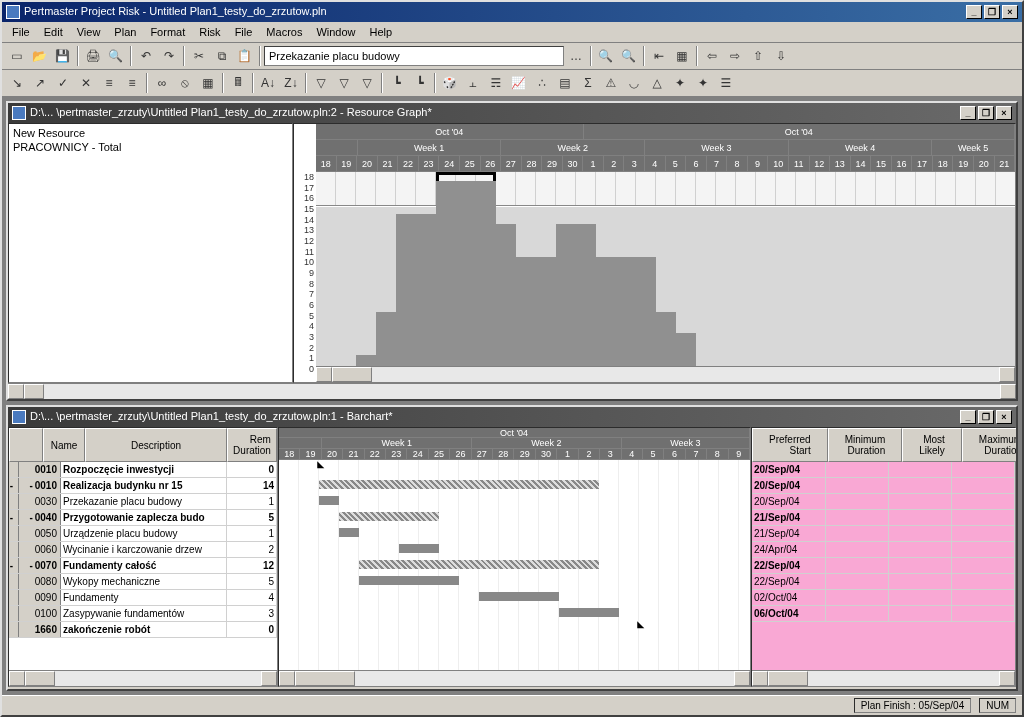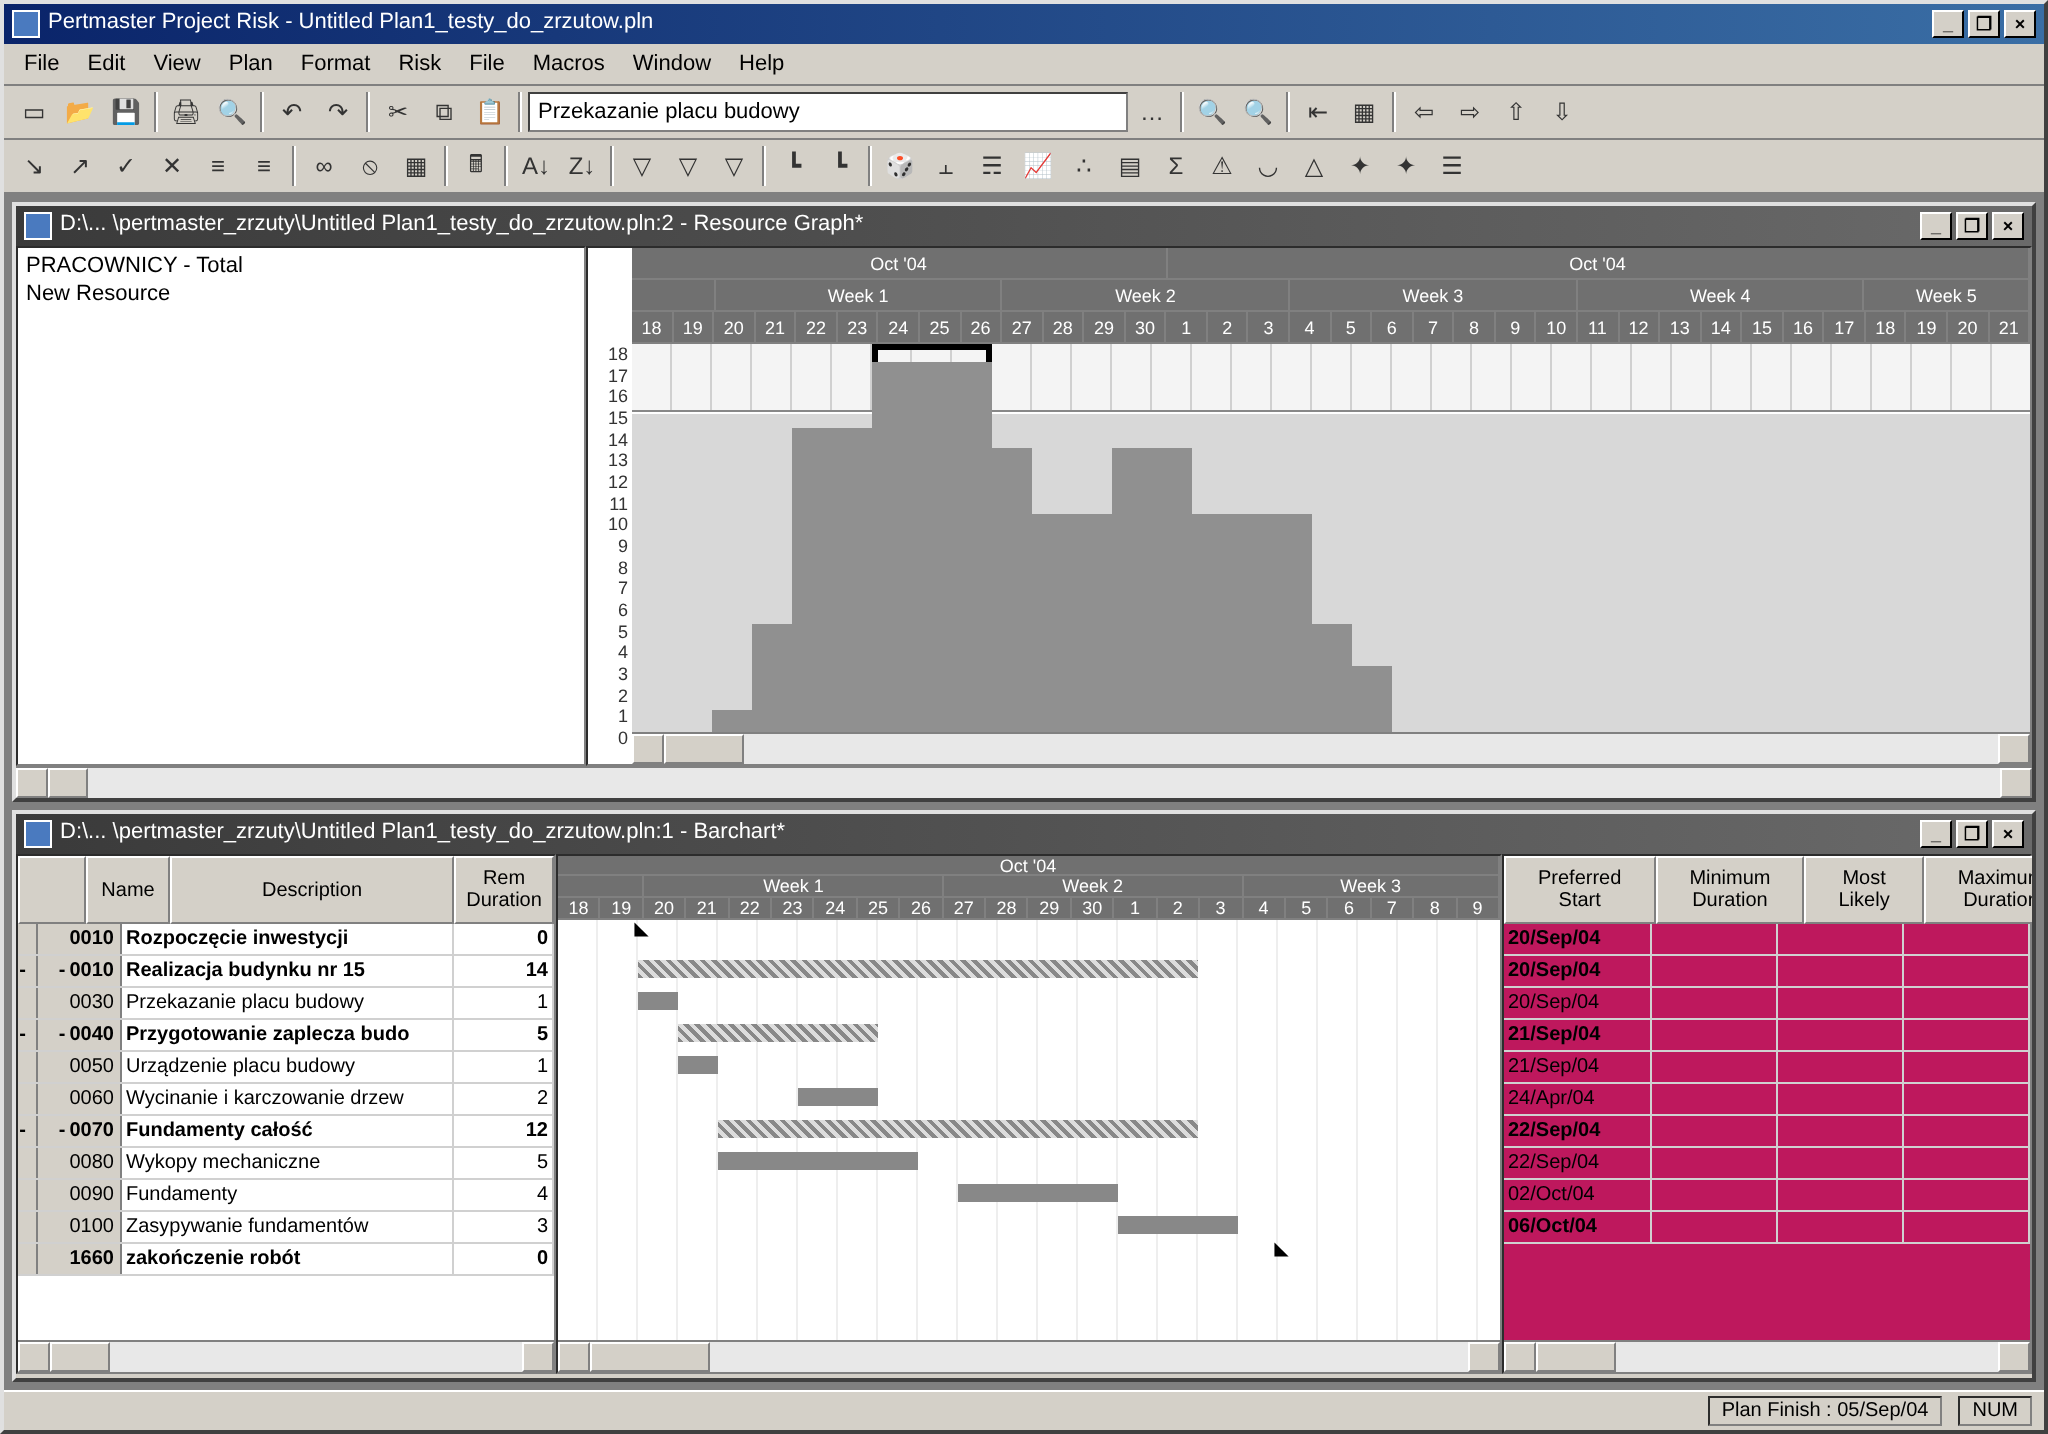--- a/index.html
+++ b/index.html
@@ -93,25 +93,25 @@
 .hsb{height:16px;background:#d4d0c8;border-top:1px solid #808080;display:flex}
 .hsb .arrow{width:16px;border:1px solid #808080;background:#d4d0c8;border-top-color:#fff;border-left-color:#fff}
 .hsb .track{flex:1;background:#e8e8e8}
 .hsb .thumb{width:40px;height:100%;background:#d4d0c8;border:1px solid #808080;border-top-color:#fff;border-left-color:#fff}
 
 
 .bc{flex:1}
 .bc-body{display:flex;height:260px;overflow:hidden}
 .bc-left{width:270px;display:flex;flex-direction:column;border:1px inset #808080;background:#fff}
 .bc-right{flex:1;border:1px inset #808080;background:#fff;display:flex;flex-direction:column;overflow:hidden}
-.bc-extras{width:265px;display:flex;border:1px inset #808080;background:#be185d;flex-direction:column}
+.bc-extras{width:265px;display:flex;border:1px inset #808080;background:#f9a8d4;flex-direction:column}
 .grid-header{display:flex;font-size:10px;background:#d4d0c8}
 .gh{
   border:1px solid #808080;border-top-color:#fff;border-left-color:#fff;
-  padding:16px;text-align:center;height:32px;display:flex;align-items:center;justify-content:center;
+  padding:16px;text-align:right;height:32px;display:flex;align-items:center;justify-content:center;
   background:#d4d0c8;
 }
 .grid-rows{flex:1;font-size:10px}
 .grow{display:flex;height:16px;border-bottom:1px solid #d0d0d0}
 .gcell{
   border-right:1px solid #d0d0d0;padding:0 2px;overflow:hidden;white-space:nowrap;display:flex;align-items:center;
 }
 .gcell.num{justify-content:flex-end}
 .gcell.head{background:#d4d0c8;border-right:1px solid #808080;justify-content:flex-end;padding-right:3px}
 .grow.bold .gcell{font-weight:bold}
@@ -235,22 +235,22 @@
         <div>D:\... \pertmaster_zrzuty\Untitled Plan1_testy_do_zrzutow.pln:2 - Resource Graph*</div>
         <div class="spacer"></div>
         <div class="winbtns">
           <div class="winbtn">_</div>
           <div class="winbtn">❐</div>
           <div class="winbtn">×</div>
         </div>
       </div>
       <div class="rg-body">
         <div class="rg-left">
+          <div>New Resource</div>
           <div>PRACOWNICY - Total</div>
-          <div>New Resource</div>
         </div>
         <div class="rg-right">
           <div class="yscale" id="yscale">
               <div>18</div>
               <div>17</div>
               <div>16</div>
               <div>15</div>
               <div>14</div>
               <div>13</div>
               <div>12</div>

